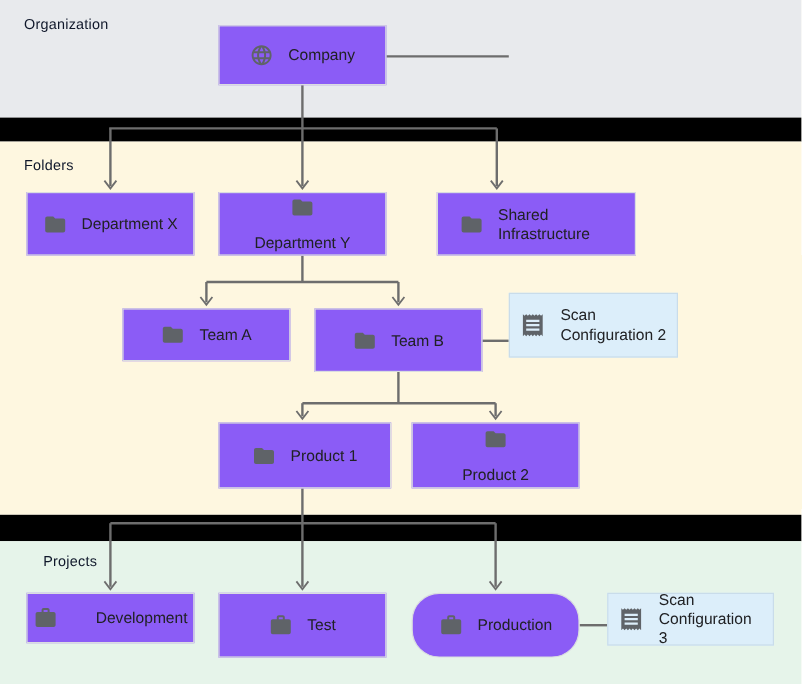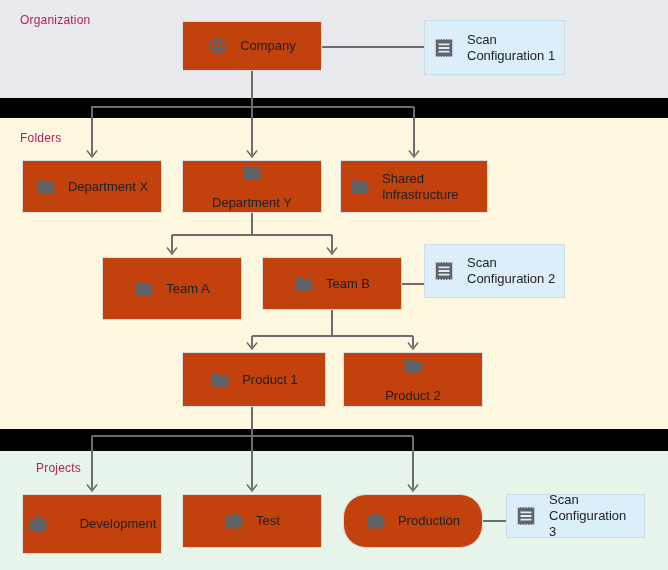--- a/index.html
+++ b/index.html
@@ -12,40 +12,40 @@
   }
   .band { position: absolute; left: 0; width: 668px; }
   .band-org      { top: 0;    height: 98px;  background: #e8eaed; }
   .band-sep-1    { top: 98px;  height: 20px;  background: #000000; }
   .band-folders  { top: 118px; height: 311px; background: #fef7e0; }
   .band-sep-2    { top: 429px; height: 22px;  background: #000000; }
   .band-projects { top: 451px; height: 119px; background: #e6f4ea; }
   .band-label {
     position: absolute;
     font-size: 12px;
-    color: #be185d;
+    color: #0f172a;
     letter-spacing: .2px;
   }
   .connectors {
     position: absolute;
     top: 0; left: 0;
     pointer-events: none;
   }
   .connectors path {
     stroke: #6d6d6d;
     stroke-width: 2;
     fill: none;
   }
   .connectors path.arrowhead {
     stroke-width: 1.5;
   }
   .node {
     position: absolute;
     box-sizing: border-box;
-    background: #c2410c;
+    background: #8b5cf6;
     border: 1px solid #dadce0;
     display: flex;
     align-items: center;
     justify-content: center;
     gap: 12px;
     padding: 0 8px;
   }
   .node.scan {
     background: #dceefa;
     border: 1px solid #c9dcea;
@@ -137,104 +137,98 @@
     <path d="M483 521 H506"></path>
   </svg>
 
   <div class="node" style="left:182px; top:21px; width:140px; height:50px;">
     <svg class="icon">
         <use href="#globe-icon"></use>
       </svg>
     <span class="label">Company</span>
   </div>
 
-  <div class="node scan" style="left:424px; top:20px; width:141px; height:55px;">
+
+  <div class="node" style="left:22px; top:160px; width:140px; height:53px;">
+    <svg class="icon">
+        <use href="#folder-icon"></use>
+      </svg>
+    <span class="label">Department X</span>
+  </div>
+
+  <div class="node" style="left:182px; top:160px; width:140px; height:53px;flex-direction:column;">
+    <svg class="icon">
+        <use href="#folder-icon"></use>
+      </svg>
+    <span class="label">Department Y</span>
+  </div>
+
+  <div class="node" style="left:364px; top:160px; width:166px; height:53px;">
+    <svg class="icon">
+        <use href="#folder-icon"></use>
+      </svg>
+    <span class="label">Shared Infrastructure</span>
+  </div>
+
+  <div class="node" style="left:102px; top:257px; width:140px; height:44px;">
+    <svg class="icon">
+        <use href="#folder-icon"></use>
+      </svg>
+    <span class="label">Team A</span>
+  </div>
+
+  <div class="node" style="left:262px; top:257px; width:140px; height:53px;">
+    <svg class="icon">
+        <use href="#folder-icon"></use>
+      </svg>
+    <span class="label">Team B</span>
+  </div>
+
+  <div class="node scan" style="left:424px; top:244px; width:141px; height:54px;justify-content:flex-end;">
     <svg class="icon">
         <use href="#scan-config-icon"></use>
       </svg>
-    <span class="label">Scan Configuration 1</span>
-  </div>
-
-  <div class="node" style="left:22px; top:160px; width:140px; height:53px;">
-    <svg class="icon">
-        <use href="#folder-icon"></use>
-      </svg>
-    <span class="label">Department X</span>
-  </div>
-
-  <div class="node" style="left:182px; top:160px; width:140px; height:53px;flex-direction:column;">
-    <svg class="icon">
-        <use href="#folder-icon"></use>
-      </svg>
-    <span class="label">Department Y</span>
-  </div>
-
-  <div class="node" style="left:340px; top:160px; width:148px; height:53px;">
-    <svg class="icon">
-        <use href="#folder-icon"></use>
-      </svg>
-    <span class="label">Shared Infrastructure</span>
-  </div>
-
-  <div class="node" style="left:102px; top:257px; width:140px; height:63px;">
-    <svg class="icon">
-        <use href="#folder-icon"></use>
-      </svg>
-    <span class="label">Team A</span>
-  </div>
-
-  <div class="node" style="left:262px; top:257px; width:140px; height:53px;">
-    <svg class="icon">
-        <use href="#folder-icon"></use>
-      </svg>
-    <span class="label">Team B</span>
-  </div>
-
-  <div class="node scan" style="left:424px; top:244px; width:141px; height:54px;justify-content:flex-end;">
+    <span class="label">Scan Configuration 2</span>
+  </div>
+
+  <div class="node" style="left:182px; top:352px; width:144px; height:55px;">
+    <svg class="icon">
+        <use href="#folder-icon"></use>
+      </svg>
+    <span class="label">Product 1</span>
+  </div>
+
+  <div class="node" style="left:343px; top:352px; width:140px; height:55px;flex-direction:column;">
+    <svg class="icon">
+        <use href="#folder-icon"></use>
+      </svg>
+    <span class="label">Product 2</span>
+  </div>
+
+  <div class="node" style="left:22px; top:494px; width:140px; height:42px;gap:32px;">
+    <svg class="icon">
+        <use href="#briefcase-icon"></use>
+      </svg>
+    <span class="label">Development</span>
+  </div>
+
+  <div class="node" style="left:182px; top:494px; width:140px; height:54px;">
+    <svg class="icon">
+        <use href="#briefcase-icon"></use>
+      </svg>
+    <span class="label">Test</span>
+  </div>
+
+  <div class="node" style="left:343px; top:494px; width:140px; height:54px;border-radius:23px;">
+    <svg class="icon">
+        <use href="#briefcase-icon"></use>
+      </svg>
+    <span class="label">Production</span>
+  </div>
+
+  <div class="node scan" style="left:506px; top:494px; width:139px; height:44px;">
     <svg class="icon">
         <use href="#scan-config-icon"></use>
       </svg>
-    <span class="label">Scan Configuration 2</span>
-  </div>
-
-  <div class="node" style="left:182px; top:352px; width:144px; height:55px;">
-    <svg class="icon">
-        <use href="#folder-icon"></use>
-      </svg>
-    <span class="label">Product 1</span>
-  </div>
-
-  <div class="node" style="left:343px; top:352px; width:140px; height:55px;flex-direction:column;">
-    <svg class="icon">
-        <use href="#folder-icon"></use>
-      </svg>
-    <span class="label">Product 2</span>
-  </div>
-
-  <div class="node" style="left:22px; top:494px; width:140px; height:60px;gap:32px;">
-    <svg class="icon">
-        <use href="#briefcase-icon"></use>
-      </svg>
-    <span class="label">Development</span>
-  </div>
-
-  <div class="node" style="left:182px; top:494px; width:140px; height:54px;">
-    <svg class="icon">
-        <use href="#briefcase-icon"></use>
-      </svg>
-    <span class="label">Test</span>
-  </div>
-
-  <div class="node" style="left:343px; top:494px; width:140px; height:54px;border-radius:23px;">
-    <svg class="icon">
-        <use href="#briefcase-icon"></use>
-      </svg>
-    <span class="label">Production</span>
-  </div>
-
-  <div class="node scan" style="left:506px; top:494px; width:139px; height:44px;">
-    <svg class="icon">
-        <use href="#scan-config-icon"></use>
-      </svg>
     <span class="label">Scan Configuration 3</span>
   </div>
 
 </div>
 
 </body></html>

